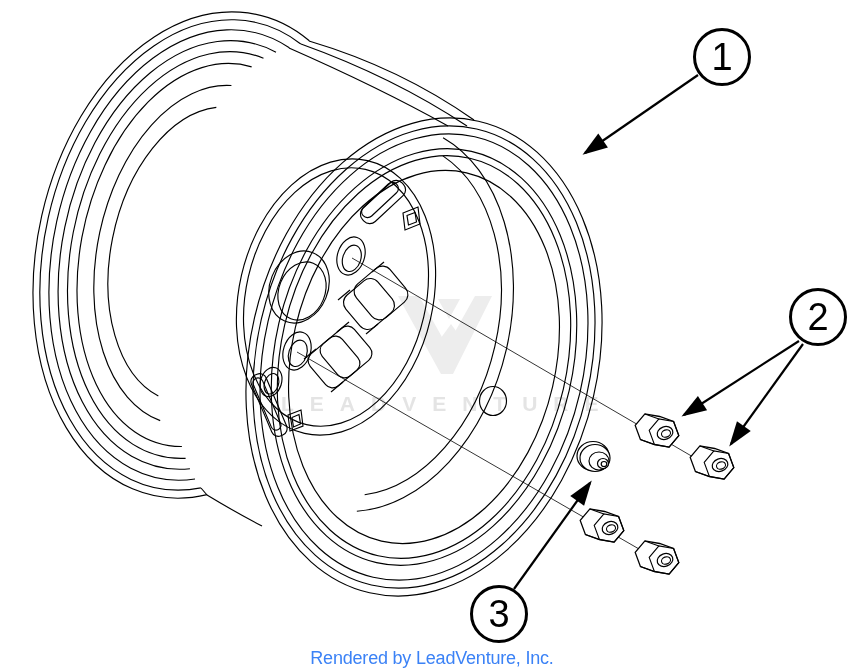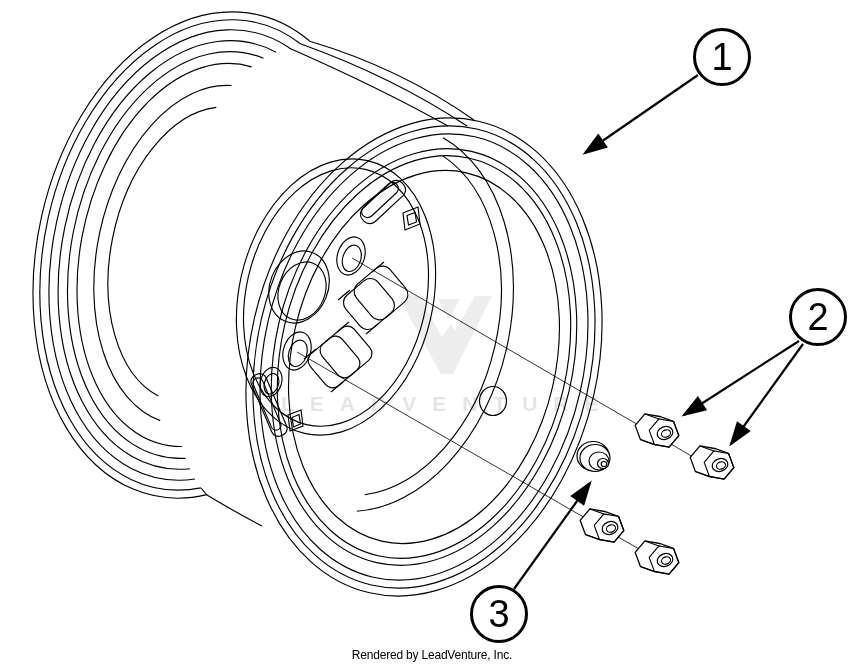--- a/index.html
+++ b/index.html
@@ -15,21 +15,21 @@
   }
   .watermark-logo{position:absolute;left:0;top:0;}
   svg.art{position:absolute;left:0;top:0;}
   .callout{
     position:absolute;width:52px;height:52px;border:3px solid #000;border-radius:50%;
     background:#fff;display:flex;align-items:center;justify-content:center;
     font-size:38px;font-weight:400;color:#000;line-height:1;
   }
   .footer{
     position:absolute;left:0;top:648px;width:864px;text-align:center;
-    font-size:12px;letter-spacing:-0.2px;color:#000000;
+    font-size:18px;letter-spacing:-0.2px;color:#3b82f6;
   }
 </style>
 </head>
 <body>
 
 <div class="stage">
 
   <div class="watermark-logo">
     <svg width="864" height="672" viewBox="0 0 864 672">
       <g fill="#ededed">

